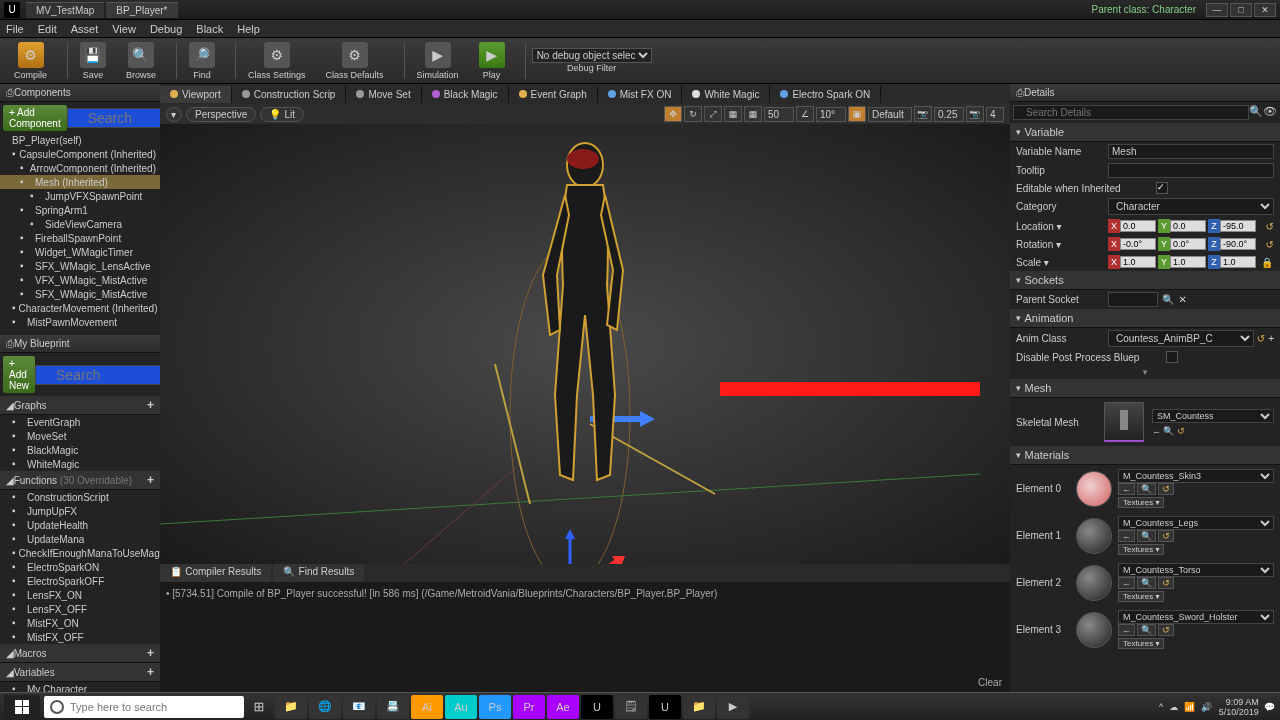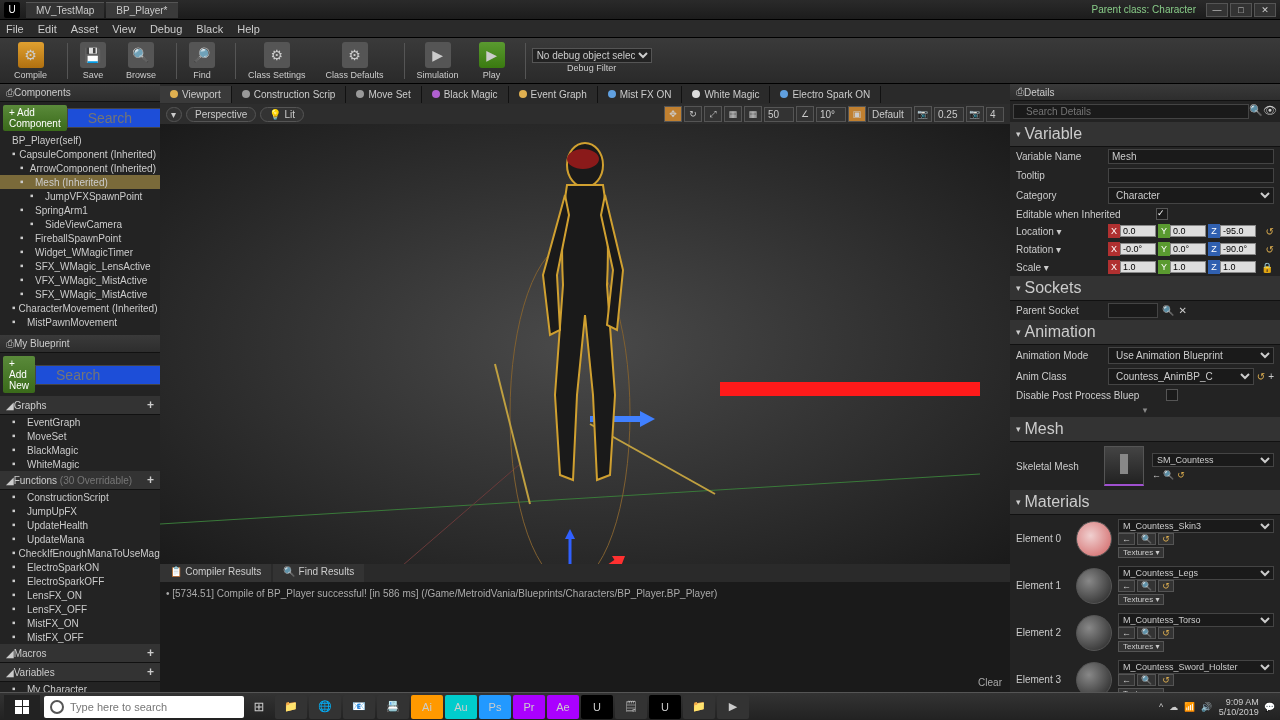--- a/index.html
+++ b/index.html
@@ -62,21 +62,21 @@
 .resultstabs { height: 18px; background: #2a2a2a; display: flex; }
 .rtab { padding: 2px 10px; font-size: 10px; background: #333; margin-right: 2px; }
 .resultsbody { height: 110px; background: #1a1a1a; padding: 6px; font-size: 10px; position: relative; }
 .resultsbody .msg { color: #aaa; }
 .clearbtn { position: absolute; right: 8px; bottom: 4px; font-size: 10px; color: #aaa; }
 
 
 .rightpanel { width: 270px; background: #232323; display: flex; flex-direction: column; overflow-y: auto; }
 .detsearch { display: flex; padding: 3px; }
 .detsearch input { flex:1; background:#1a1a1a; border:1px solid #444; color:#ccc; font-size:10px; padding:1px 12px; }
-.detsection { background: #333; padding: 3px 6px; font-size: 16px; display: flex; align-items: center; border-bottom:1px solid #111; }
+.detsection { background: #333; padding: 3px 6px; font-size: 11px; display: flex; align-items: center; border-bottom:1px solid #111; }
 .detsection::before { content: "▾"; margin-right: 4px; font-size: 9px; }
 .detrow { display: flex; align-items: center; padding: 2px 6px; font-size: 10px; }
 .detrow .dlabel { width: 92px; color: #ccc; }
 .detrow input[type=text], .detrow select { background: #1a1a1a; border: 1px solid #444; color: #ccc; font-size: 10px; padding: 1px 3px; }
 .detrow .wide { flex: 1; }
 .xyz { display: flex; gap: 2px; flex: 1; }
 .xyz .axis { display: flex; align-items: center; }
 .xyz .axlbl { width: 12px; height: 14px; display: flex; align-items: center; justify-content: center; font-size: 9px; color: #fff; }
 .xyz .ax-x { background: #b03030; }
 .xyz .ax-y { background: #5a9a30; }
@@ -339,26 +339,26 @@
     <div class="detsection">Variable</div>
     <div class="detrow">
         <span class="dlabel">Variable Name</span>
         <input class="wide" type="text" value="Mesh" style="">
       </div>
     <div class="detrow">
         <span class="dlabel">Tooltip</span>
         <input class="wide" type="text" value="" style="">
       </div>
     <div class="detrow">
+        <span class="dlabel" style="width:140px">Editable when Inherited</span>
+        <span class="chk on"></span>
+      </div>
+    <div class="detrow">
         <span class="dlabel">Category</span>
         <select class="wide"><option>Character</option></select>
-      </div>
-    <div class="detrow">
-        <span class="dlabel" style="width:140px">Editable when Inherited</span>
-        <span class="chk on"></span>
       </div>
 
     <div class="detrow">
         <span class="dlabel"><span>Location</span> ▾</span>
       <div class="xyz">
         <div class="axis">
             <span class="axlbl ax-x">X</span>
             <input value="0.0" style="">
           </div>
         <div class="axis">
@@ -411,24 +411,20 @@
 
     <div class="detsection">Sockets</div>
     <div class="detrow">
         <span class="dlabel">Parent Socket</span>
         <input type="text" style="width: 50px;" value="">
         <span style="margin-left:4px">🔍</span>
         <span style="margin-left:4px">✕</span>
       </div>
 
     <div class="detsection">Animation</div>
-    <div class="detrow">
-        <span class="dlabel">Animation Mode</span>
-        <select class="wide"><option>Use Animation Blueprint</option></select>
-      </div>
     <div class="detrow">
         <span class="dlabel">Anim Class</span>
         <select class="wide"><option>Countess_AnimBP_C</option></select>
         <span style="margin-left:3px;color:#e0b050">↺</span>
         <span style="margin-left:3px">+</span>
       </div>
     <div class="detrow">
         <span class="dlabel" style="width:150px">Disable Post Process Bluep</span>
         <span class="chk"></span>
       </div>

